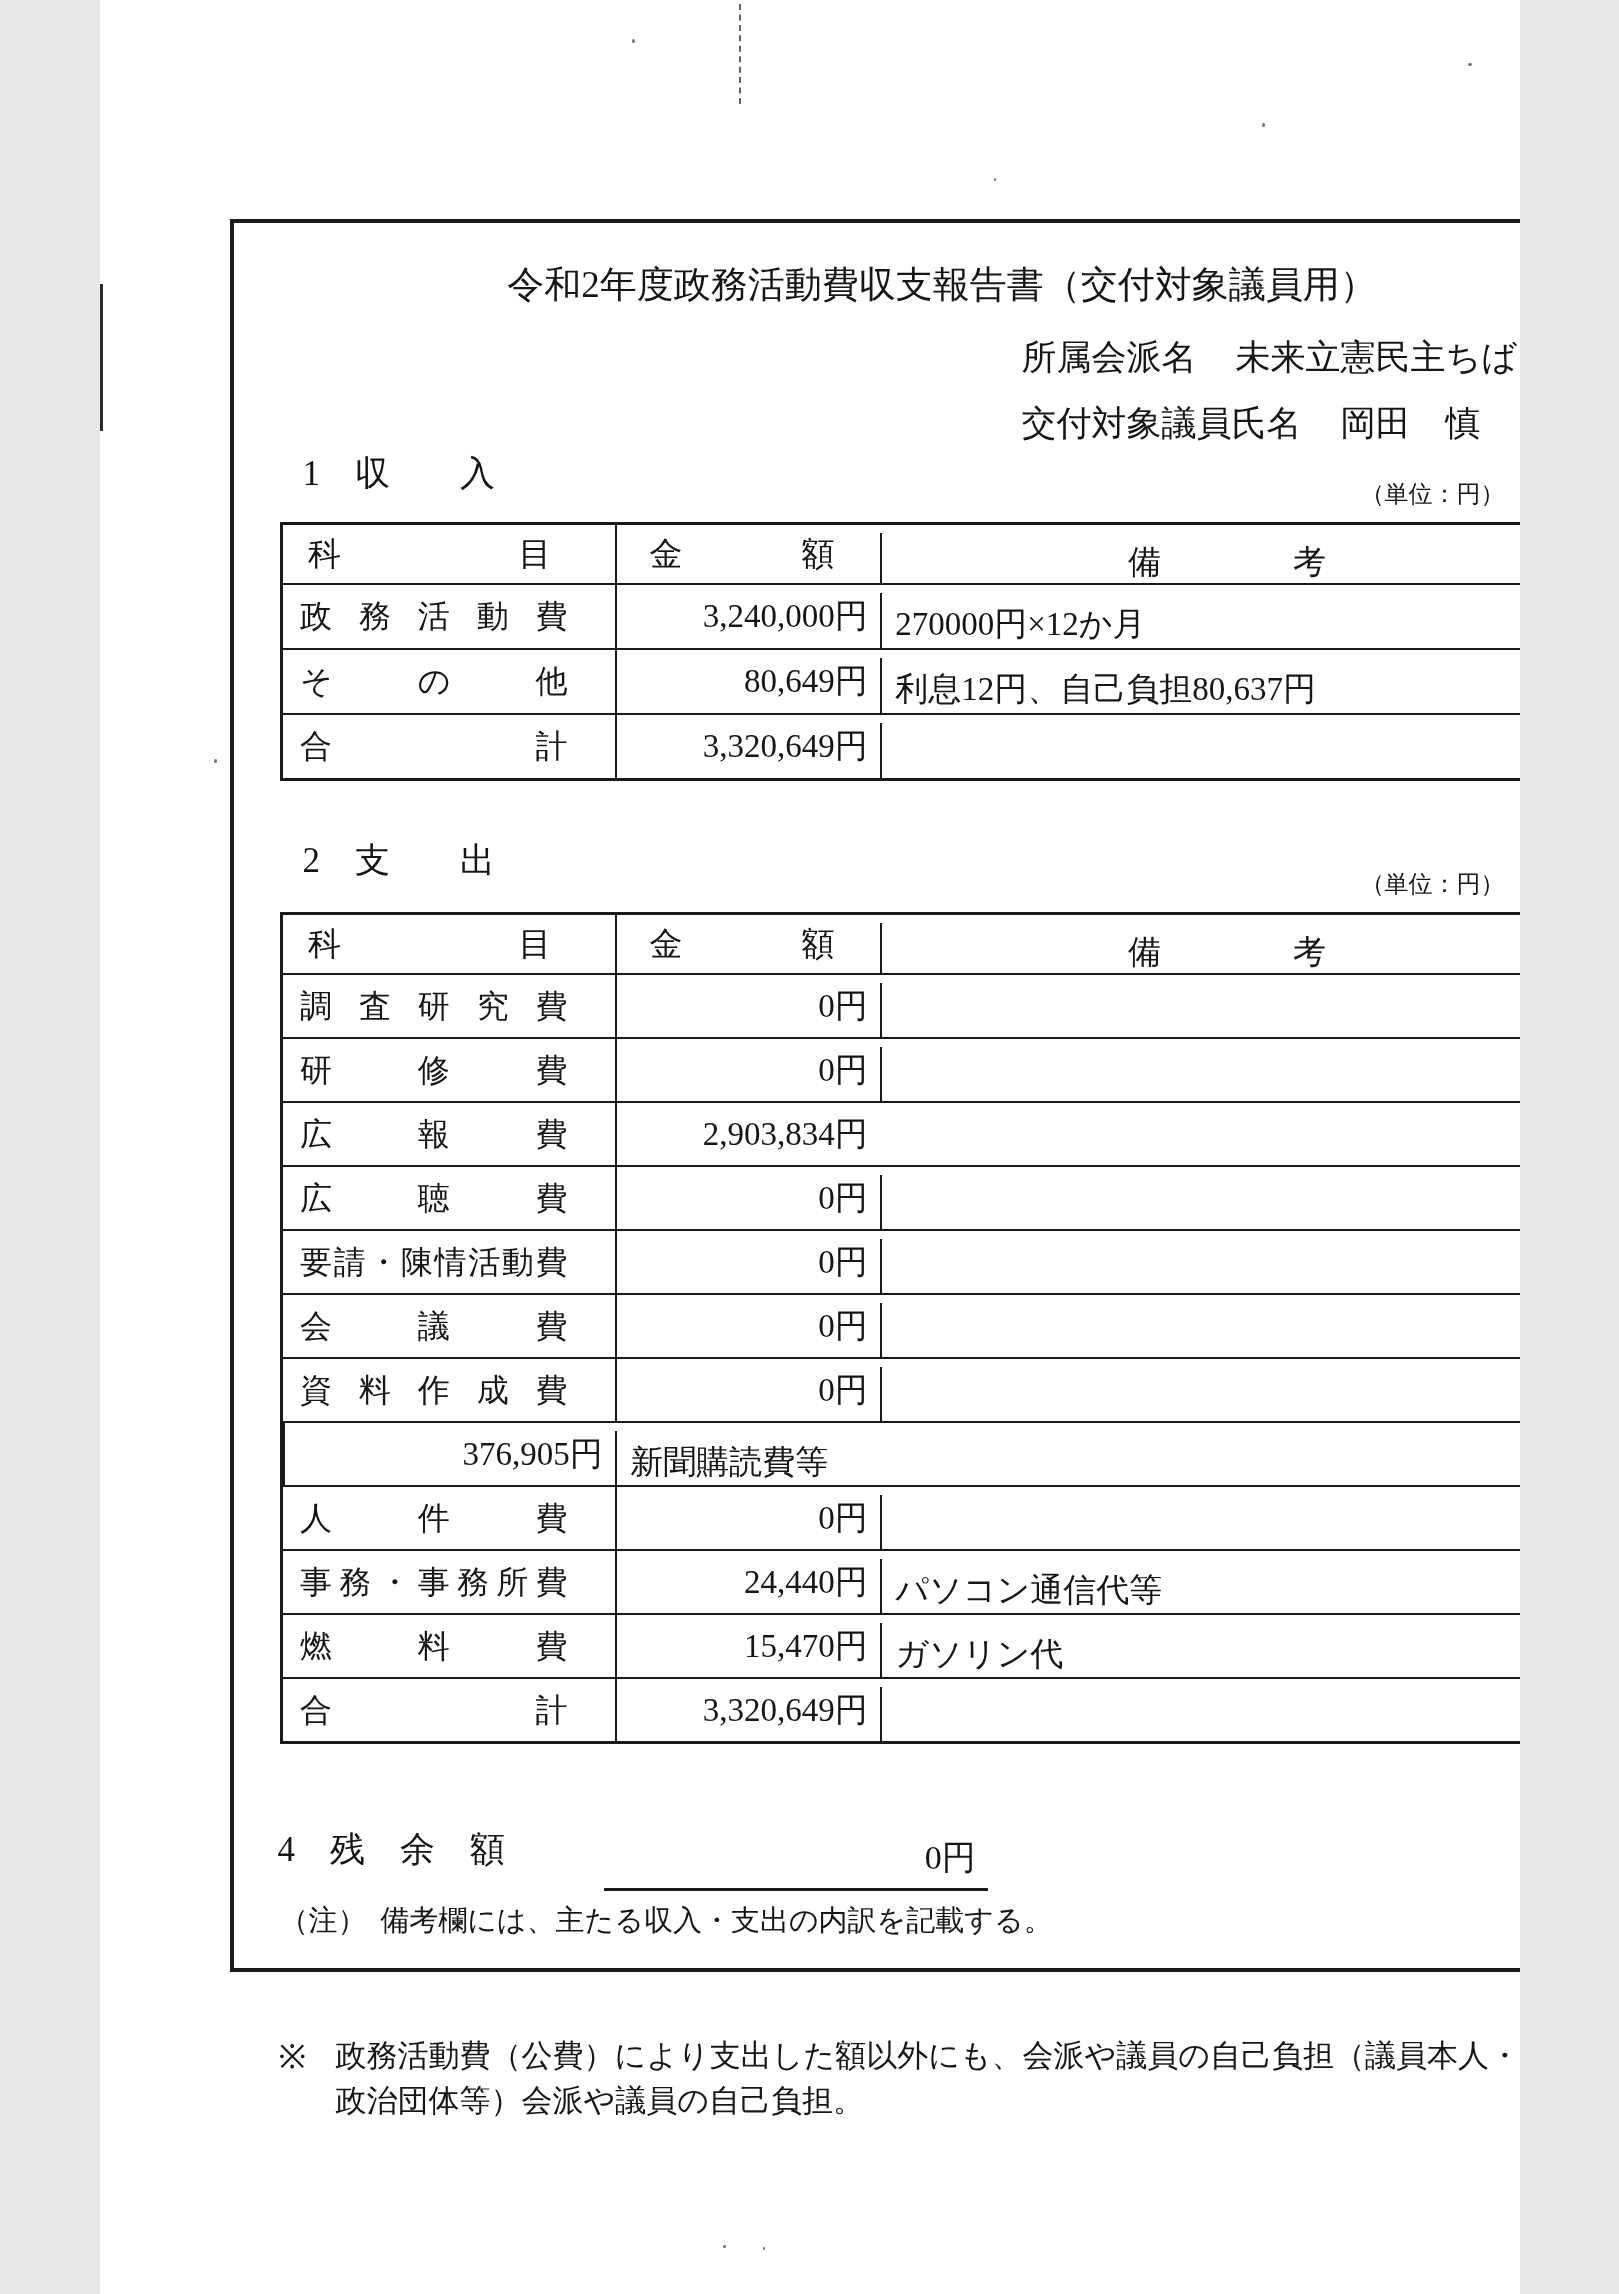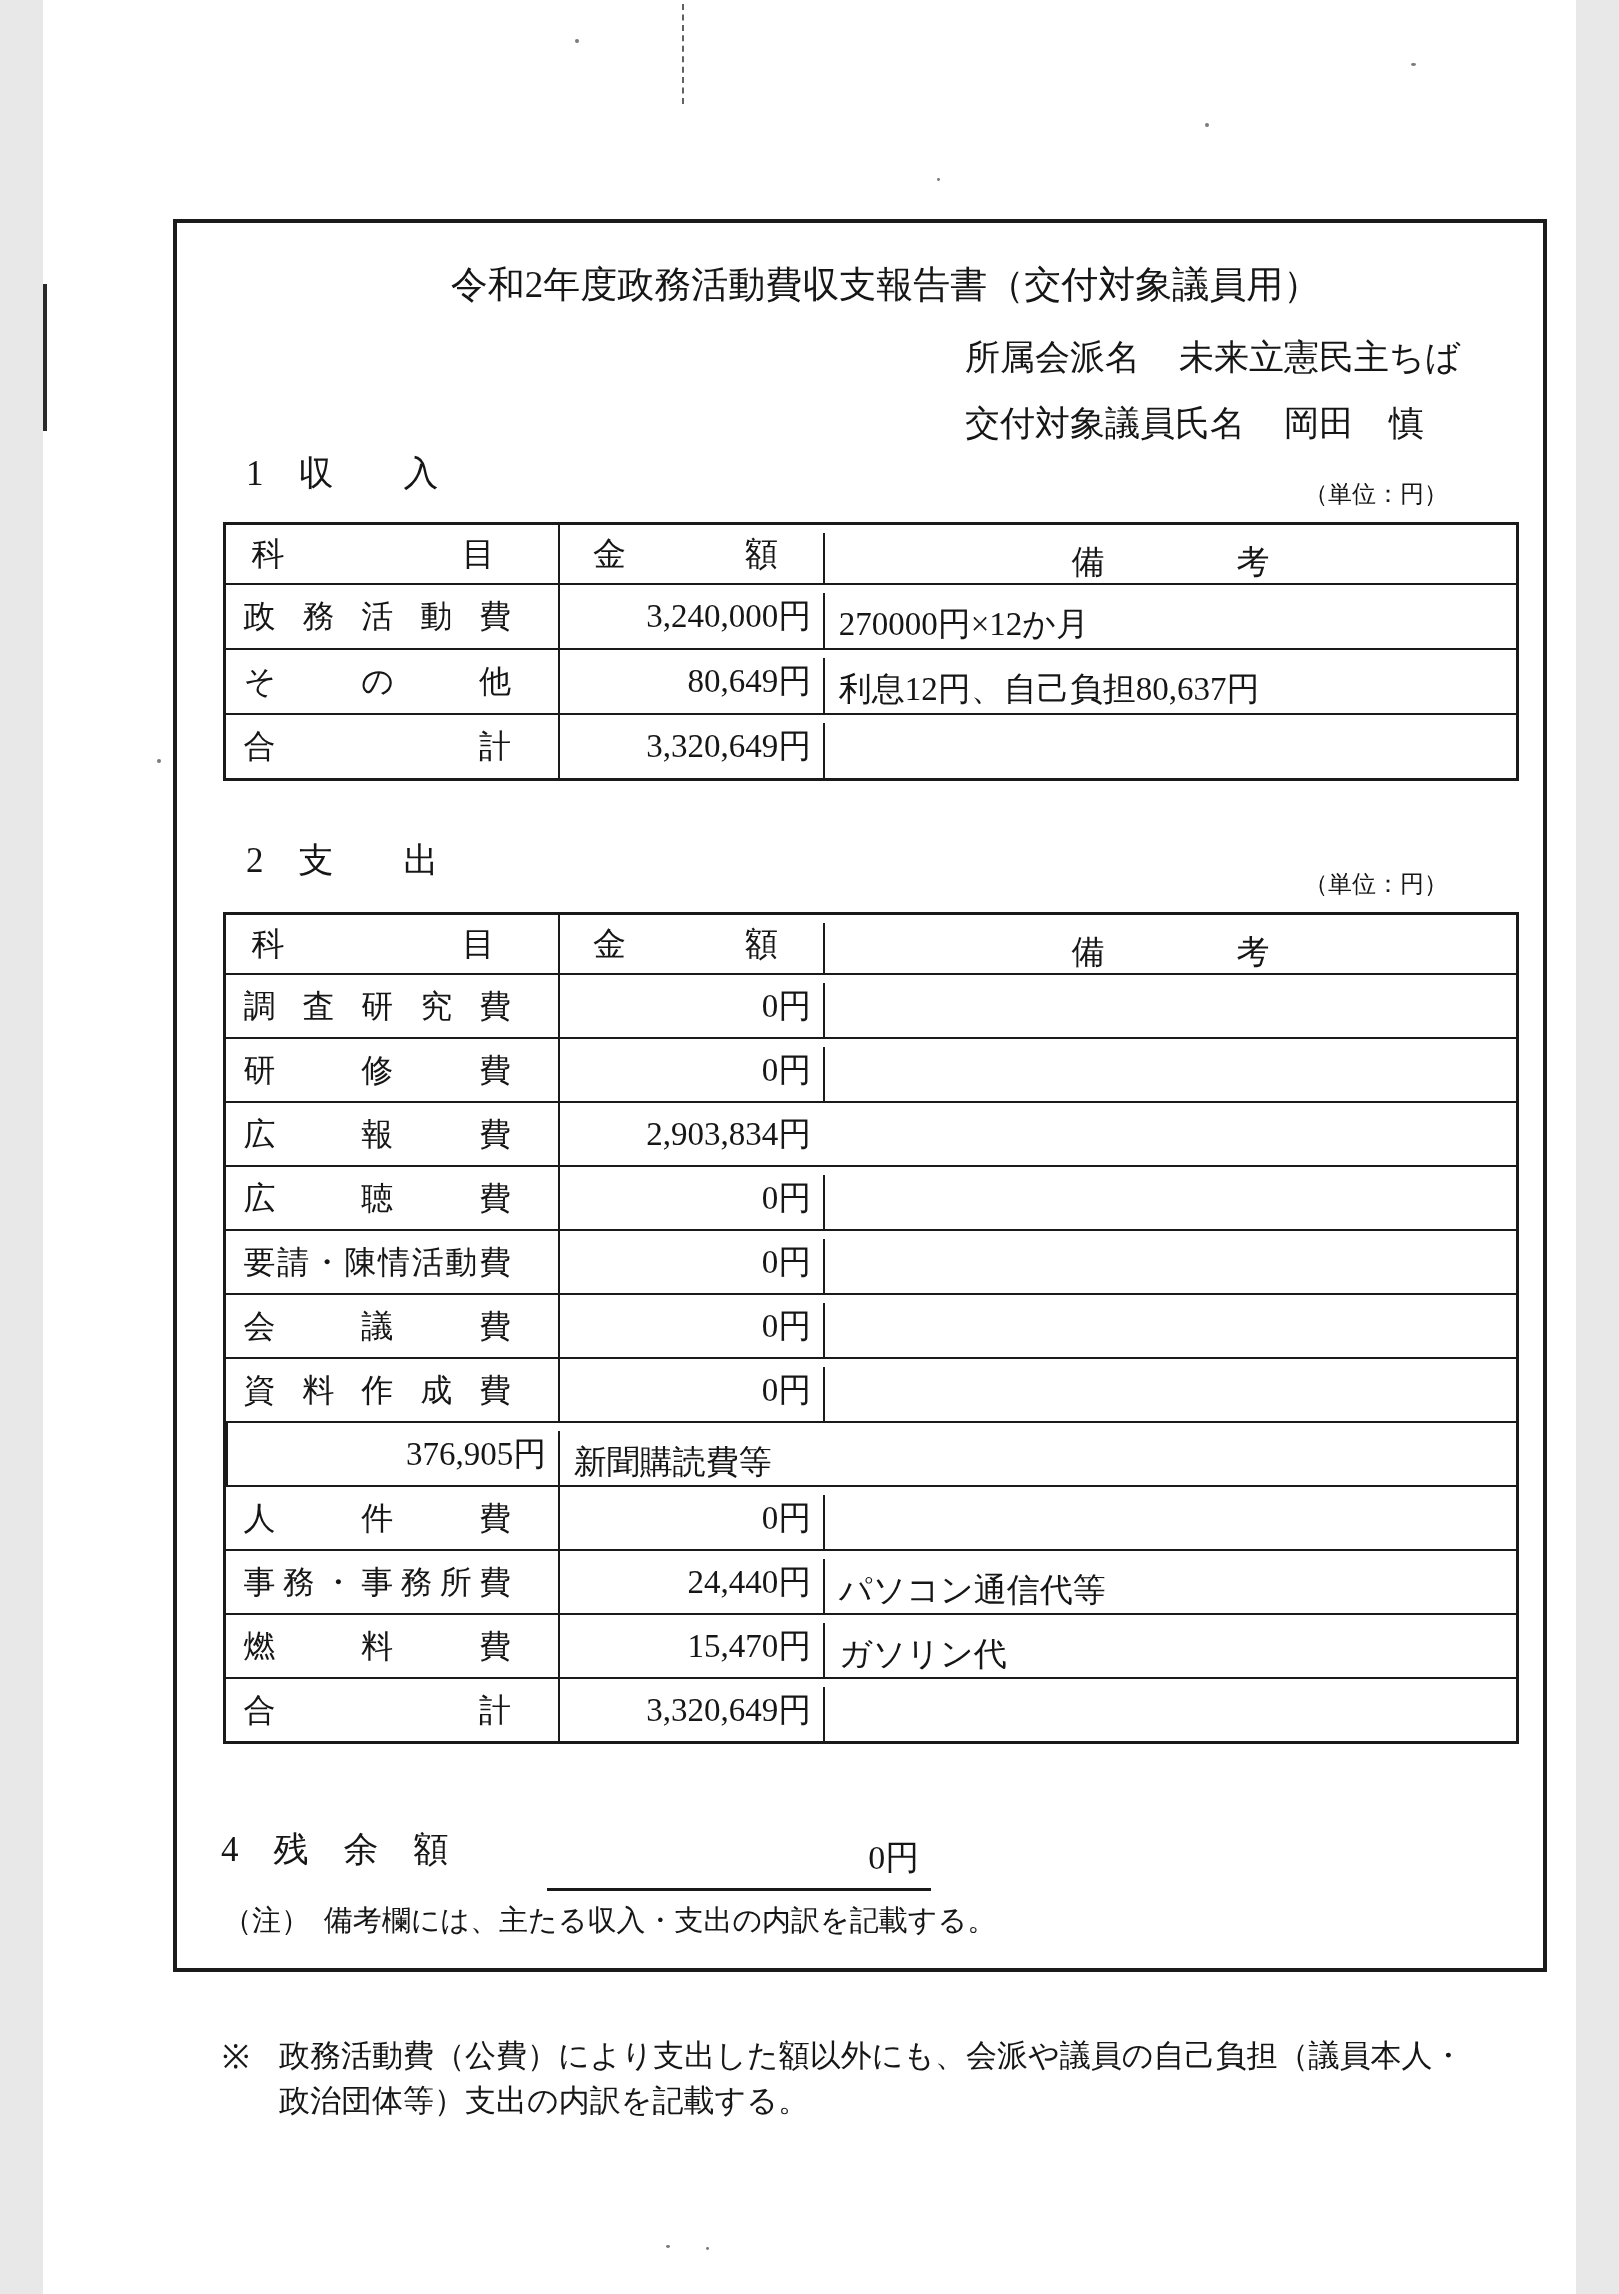--- a/index.html
+++ b/index.html
@@ -1,17 +1,17 @@
 <!DOCTYPE html>
 <html><head>
 <meta charset="utf-8">
 <style>
   html,body { margin:0; padding:0; background:#e8e8e8; }
   .page {
-    position:relative; width:1533px; height:2295px; margin:0 auto;
+    position:relative; width:1420px; height:2295px; margin:0 auto;
     background:#ffffff; overflow:hidden;
     font-family:"Liberation Serif","DejaVu Serif",serif;
     color:#161616;
   }
   
   .form-box {
     position:absolute; left:130px; top:219px; width:1374px; height:1753px;
     border:4.9px solid #1b1b1b; box-sizing:border-box; background:#ffffff;
   }
   .report-title {
@@ -209,18 +209,18 @@
     <div class="footnote">
       <span>（注）</span><span class="fn-text">備考欄には、主たる収入・支出の内訳を記載する。</span>
     </div>
 
   </div>
 
   <div class="bottom-note">
     <span class="marker">※</span>
     <span class="note-text">
       <span>政務活動費（公費）により支出した額以外にも、会派や議員の自己負担（議員本人・</span><br>
-      <span>政治団体等）支出の内訳を記載する。</span>
+      <span>政治団体等）会派や議員の自己負担。</span>
     </span>
   </div>
 
 </div>
 
 
 </body></html>

